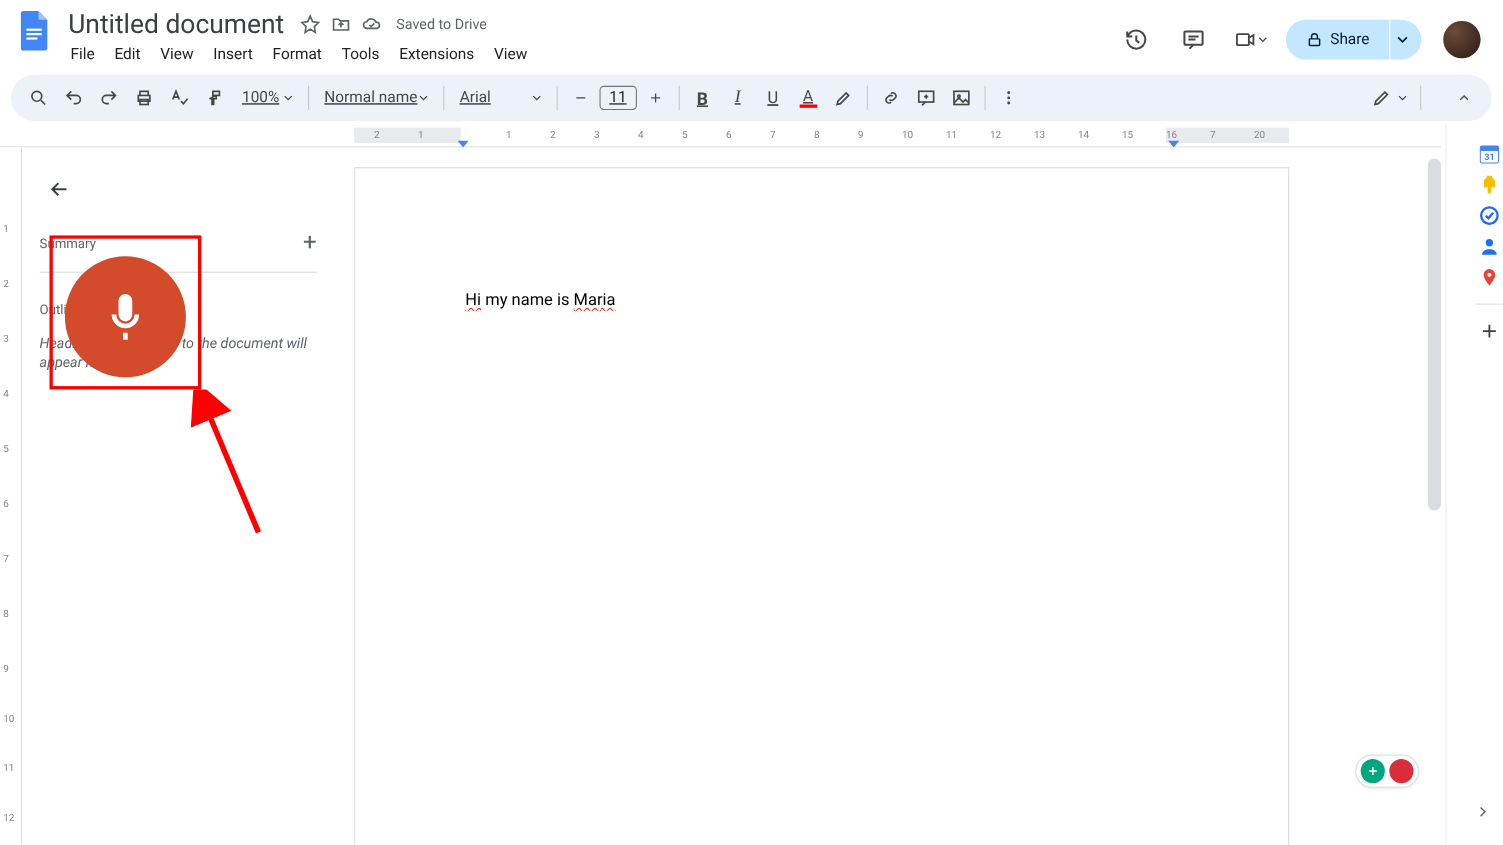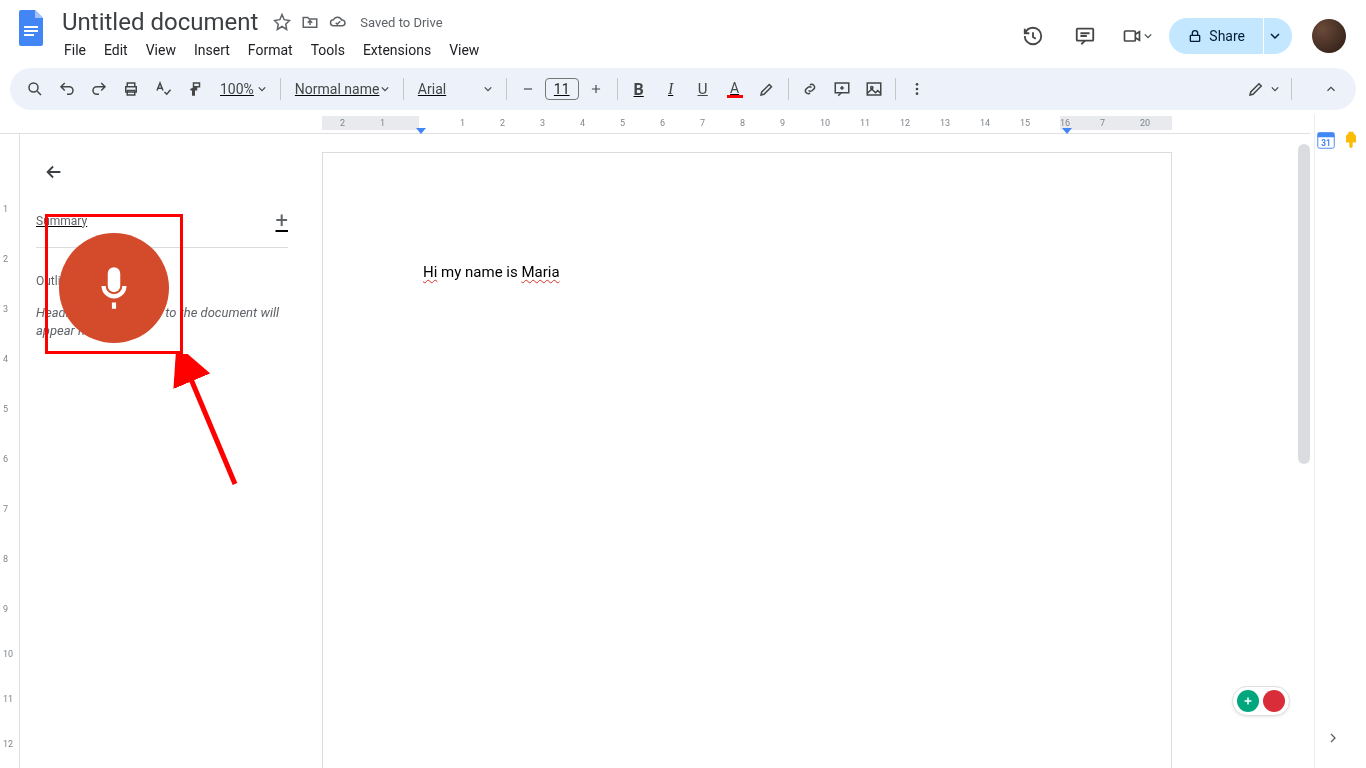--- a/index.html
+++ b/index.html
@@ -28,36 +28,36 @@
 .font-size-box { border: 1px solid #747775; border-radius: 4px; padding: 2px 8px; font-size: 14px; color: #1f1f1f; min-width: 28px; text-align: center; }
 .editing-btn { margin-left: auto; display:flex; align-items:center; gap:8px; }
 .collapse-btn { width: 30px; height:30px; display:flex; align-items:center; justify-content:center; color:#444746; cursor:pointer; margin-left: 12px;}
 
 .workspace { display: flex; position: absolute; top: 114px; bottom: 0; left: 0; right: 0; }
 .ruler-h { position: absolute; top: 0; left: 0; right: 56px; height: 20px; background: #fff; border-bottom: 1px solid #e0e0e0; }
 .ruler-v { position: absolute; top: 20px; left: 0; bottom: 0; width: 20px; background: #fff; border-right: 1px solid #e0e0e0; }
 
 .outline-panel { position: absolute; left: 22px; top: 30px; width: 280px; padding: 10px 14px; }
 .outline-back { width: 36px; height: 36px; display: flex; align-items:center; justify-content:center; color:#444; cursor:pointer; }
-.outline-section-head { display:flex; align-items:center; justify-content:space-between; margin-top: 18px; border-bottom: 1px solid #dadce0; padding-bottom: 14px; text-decoration: underline;}
+.outline-section-head { display:flex; align-items:center; justify-content:space-between; margin-top: 18px; border-bottom: 1px solid #dadce0; padding-bottom: 14px;}
 .outline-label { font-size: 12px; color: #5f6368; }
 .outline-add { font-size: 22px; color: #5f6368; cursor:pointer; }
 .outline-sub { margin-top: 26px; font-size: 12px; color: #5f6368; }
 .outline-placeholder { font-size: 13px; font-style: italic; color: #5f6368; margin-top: 16px; line-height: 1.4; }
 
 .voice-overlay { position: absolute; left: 45px; top: 216px; width: 140px; height: 140px; z-index: 50; }
 .voice-box-border { position: absolute; border: 3px solid #ff0000; z-index: 49; }
 .voice-circle { width: 110px; height: 110px; border-radius: 50%; background: #d44b2c; display:flex; align-items:center; justify-content:center; position:absolute; left: 14px; top: 14px; }
 .arrow-annot { position: absolute; z-index: 51; }
 
 .page { position: absolute; left: 322px; top: 38px; width: 850px; height: 720px; background: #fff; border: 1px solid #dadce0; }
 .page-content { padding: 110px 100px 0 100px; font-family: Arial, sans-serif; font-size: 15px; color: #000; }
 .spellwave { text-decoration: underline wavy #d93025; text-decoration-thickness: 1px; text-underline-offset: 2px; }
 
-.right-rail { position:absolute; right:0; top:0; bottom:0; width: 52px; border-left: 1px solid #eceff1; background:#fff; display:flex; flex-direction:row; align-items:flex-start; padding-top: 14px; gap: 4px;}
+.right-rail { position:absolute; right:0; top:0; bottom:0; width: 52px; border-left: 1px solid #eceff1; background:#fff; display:flex; flex-direction:column; align-items:flex-end; padding-top: 14px; gap: 4px;}
 .rail-icon { width: 24px; height: 24px; display:flex; align-items:center; justify-content:center; cursor:pointer; color:#5f6368;}
 .rail-divider { width: 24px; height:1px; background:#e0e0e0; margin-top: 8px; margin-bottom: 8px;}
 .rail-collapse { position:absolute; bottom: 12px; width: 36px; height: 36px; display:flex;align-items:center;justify-content:center; color:#5f6368; cursor:pointer;}
 
 .ext-widget { position: absolute; right: 76px; bottom: 52px; display:flex; align-items:center; background: #fff; border: 1px solid #e0e0e0; border-radius: 18px; padding: 3px 4px; gap:4px; box-shadow: 0 1px 3px rgba(0,0,0,0.1); }
 .ext-badge1 { width: 22px; height: 22px; border-radius: 50%; background: #00a67e; display:flex;align-items:center;justify-content:center; color:#fff; font-size:14px;}
 .ext-badge2 { width: 22px; height: 22px; border-radius: 50%; background: #d92d3a; }
 
 .scrollbar-v { position:absolute; right: 56px; top: 30px; width: 12px; height: 320px; background: #dadce0; border-radius: 6px;}
 

